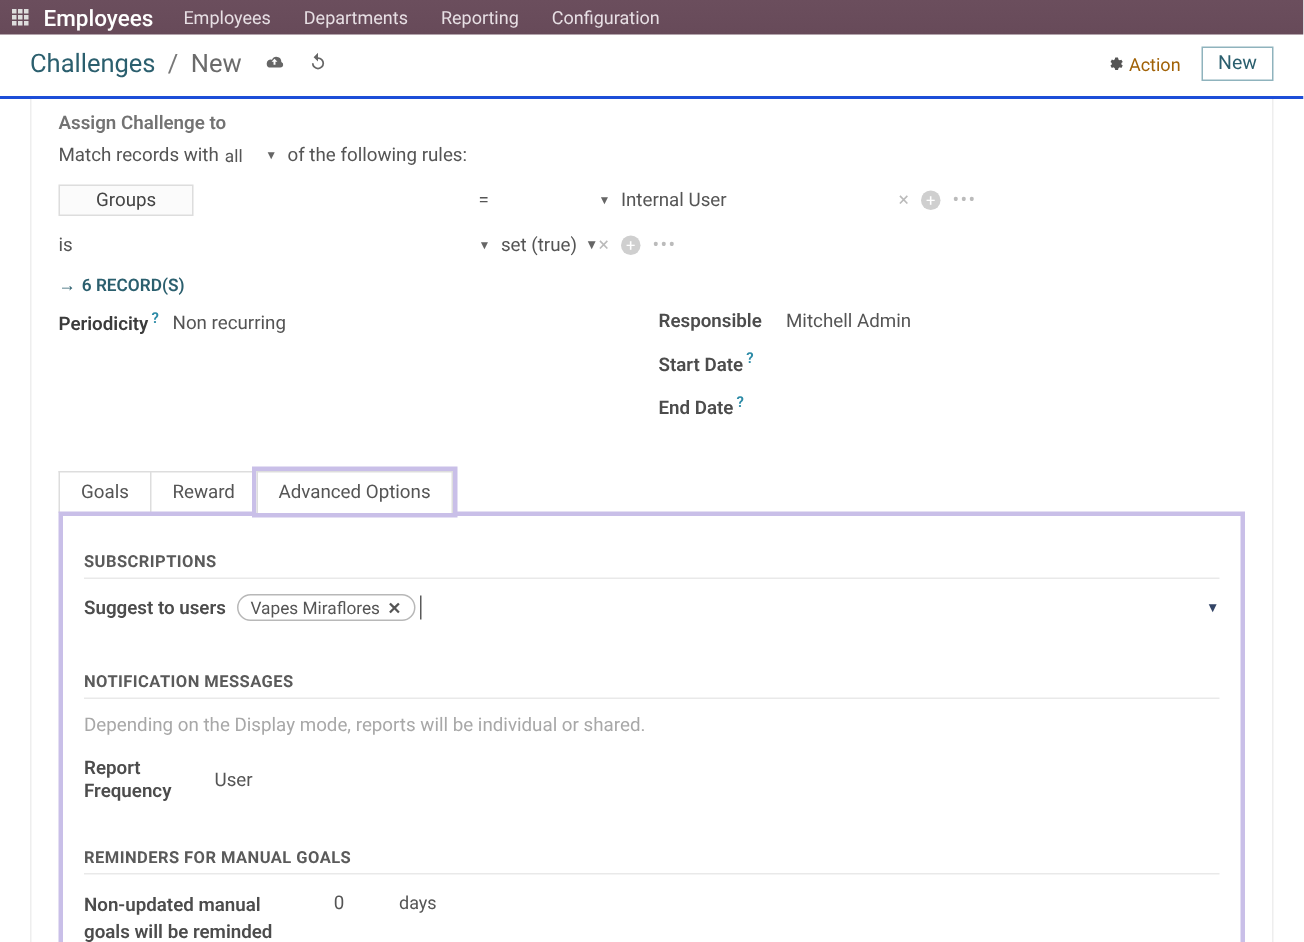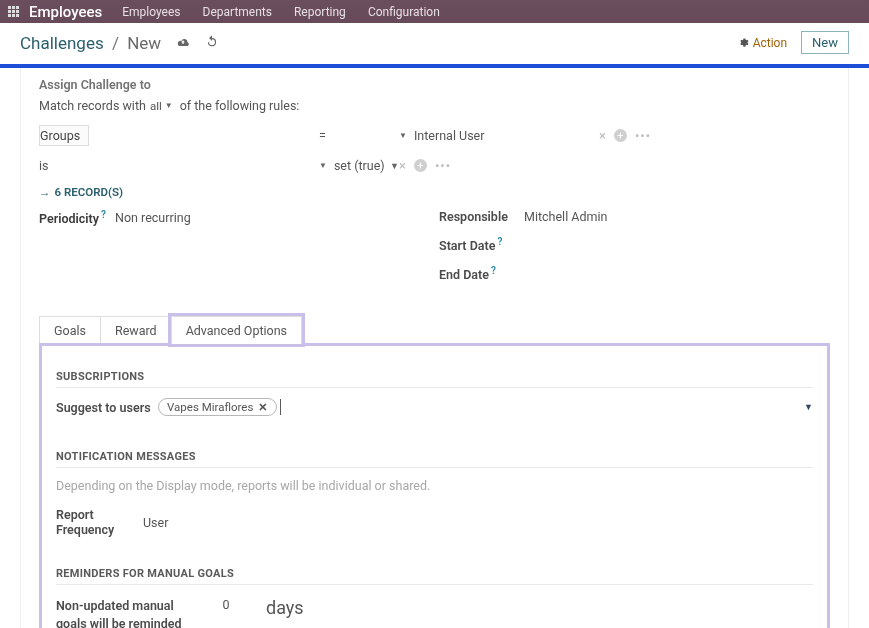--- a/index.html
+++ b/index.html
@@ -27,21 +27,21 @@
     gap: 1px;
     margin-right: 10px;
   }
   .apps-icon span { background: #ddd; }
   .brand { font-size: 15px; color: #fff; font-weight: 500; margin-right: 20px; }
   .menu-item { font-size: 12px; color: #e7dfe4; margin-right: 22px; cursor: pointer; }
   .subhead {
     display: flex;
     align-items: center;
     padding: 8px 20px 10px 20px;
-    border-bottom: 4px solid #1d4ed8;
+    border-bottom: 2px solid #1d4ed8;
   }
   .crumb { font-size: 17px; color: #2b5f6e; }
   .crumb .sep { color: #777; margin: 0 4px; }
   .crumb .leaf { color: #6b6b6b; }
   .sh-icon {
     margin-left: 14px; color: #666; cursor: pointer; font-size: 14px;
   }
   .sh-right { margin-left: auto; display: flex; align-items: center; gap: 14px; }
   .action-btn { font-size: 12px; color: #a16207; cursor: pointer; display:flex; align-items:center; gap:4px;}
   .gear {
@@ -67,21 +67,21 @@
   .label { color: #737373; font-weight: 600; font-size: 12.5px; }
   .plain { color: #555; font-size: 12.5px; }
 
   .assign-row { margin-top: 3px; }
   .assign-row2 { margin-top: 6px; display:flex; align-items:center; gap:4px; }
 
   .sel-box {
     display: inline-flex; align-items: center;
     border: 1px solid #ddd;
     background: #fbfbfb;
-    padding: 2px 0;
+    padding: 2px 24px;
     font-size: 12.5px;
     color: #444; min-width: 50px;
   }
 
   .rule-row {
     display: grid;
     grid-template-columns: 280px 80px 200px 60px;
     align-items: center;
     margin-top: 12px;
   }
@@ -173,21 +173,21 @@
   .sugg-caret { margin-left:auto; color:#346; font-size:9px; cursor:pointer;}
 
   .notif-help { color:#a8a8a8; font-size:12.5px; margin-top:10px; }
 
   .rf-row { display:flex; align-items:center; margin-top:14px; }
   .rf-row .k { width:87px; font-weight:600; font-size:12.5px;}
 
   .rem-row { display:flex; align-items:flex-start; margin-top:12px; }
   .rem-row .k { width:130px; font-weight:600; font-size:12.5px; line-height:1.4;}
   .rem-row .num { width:80px; text-align:center; color:#555; font-size:12.5px;}
-  .rem-row .unit { color:#555; font-size:18px;}
+  .rem-row .unit { color:#555; font-size:12px;}
 
   .kv2 { display:flex; align-items:center; margin-bottom: 12px;}
   .kv2 .k { width:85px; font-weight:600; font-size:12.5px;}
   .kv2 .v { font-size:12.5px; color:#555;}
 
   .mini { font-size:11.5px; }
 </style>
 </head>
 <body>
 
@@ -235,21 +235,21 @@
     </span>
     <span class="new-btn">New</span>
   </div>
 </div>
 
 <div class="form-wrap">
 
   <div class="assign-row label">Assign Challenge to</div>
   <div class="assign-row2">
     <span class="plain">Match records with</span>
-    <span class="plain mini" style="display:inline-flex;align-items:center;gap:3px">
+    <span class="plain mini" style="display:inline-flex;align-items:center;gap:15px">
       <span>all</span>
       <span class="caret-down">▼</span>
     </span>
     <span class="plain">of the following rules:</span>
   </div>
 
   <div class="rule-row">
     <div class="rule-field"><span class="sel-box">Groups</span></div>
     <div class="rule-op">=</div>
     <div class="rule-val">

